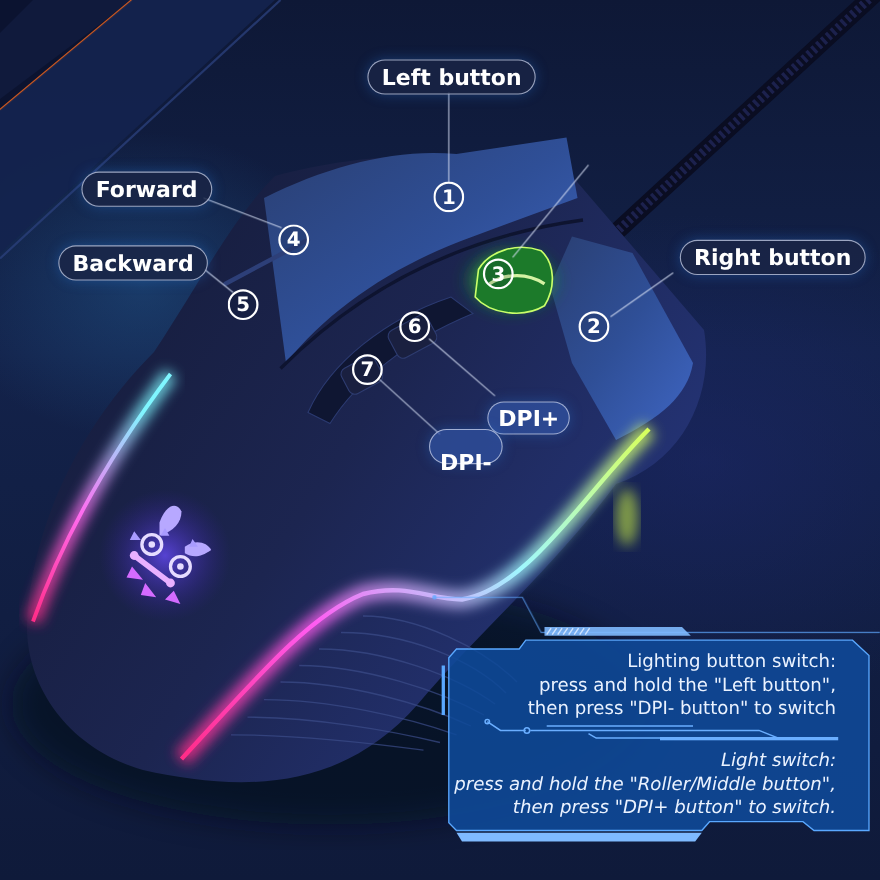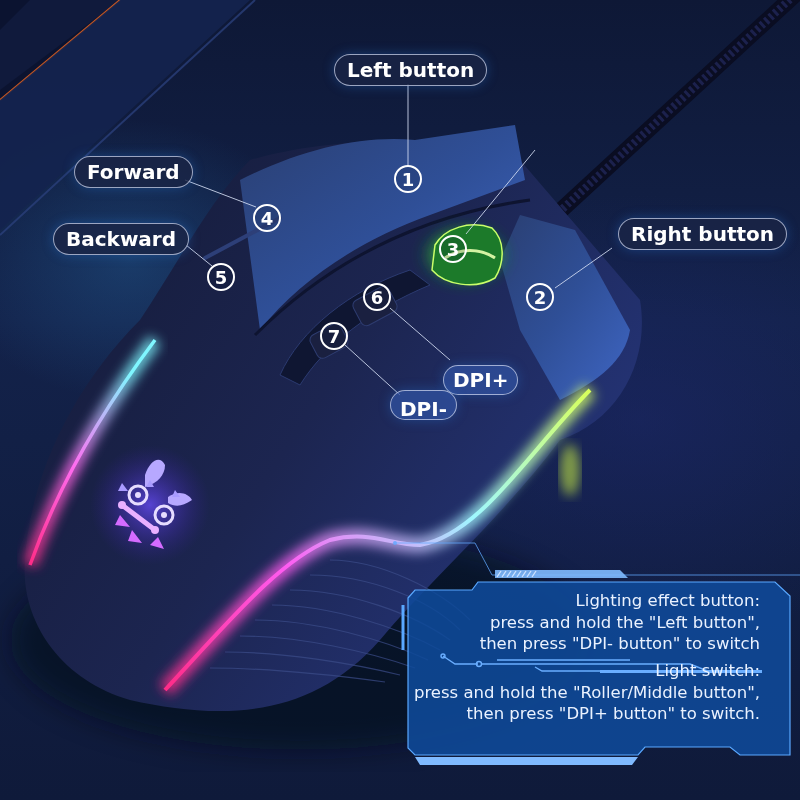--- a/index.html
+++ b/index.html
@@ -206,36 +206,36 @@
       </g>
       <rect x="600" y="670" width="162" height="3" fill="#6aaeff"></rect>
     </g>
   </svg>
 
   <div class="pill" style="left:334px; top:54px;">Left button</div>
   <div class="pill" style="left:618px; top:218px;">Right button</div>
   <div class="pill" style="left:74px; top:156px;">Forward</div>
   <div class="pill" style="left:53px; top:223px;">Backward</div>
   <div class="pill light" style="left:443px; top:365px; height:30px; line-height:28px; padding:0 9px;">DPI+</div>
-  <div class="pill light" style="left:390px; top:390px; height:30px; line-height:28px; padding:4px 9px;">DPI-</div>
+  <div class="pill light" style="left:390px; top:390px; height:30px; line-height:28px; padding:15px 9px;">DPI-</div>
 
   <div class="num" style="left:394px; top:165px;">1</div>
   <div class="num" style="left:526px; top:283px;">2</div>
   <div class="num" style="left:439px; top:235px;">3</div>
   <div class="num" style="left:253px; top:204px;">4</div>
   <div class="num" style="left:207px; top:263px;">5</div>
   <div class="num" style="left:363px; top:283px;">6</div>
   <div class="num" style="left:320px; top:322px;">7</div>
 
   <div class="info-panel">
     <div class="info-text" style="top:20px;">
-      <div>Lighting effect button:</div>
+      <div>Lighting button switch:</div>
       <div>press and hold the "Left button",</div>
       <div>then press "DPI- button" to switch</div>
     </div>
-    <div class="info-text" style="top:90px;">
+    <div class="info-text" style="top:110px;font-style:italic;">
       <div>Light switch:</div>
       <div>press and hold the "Roller/Middle button",</div>
       <div>then press "DPI+ button" to switch.</div>
     </div>
   </div>
 
 </div>
 
 </body></html>

